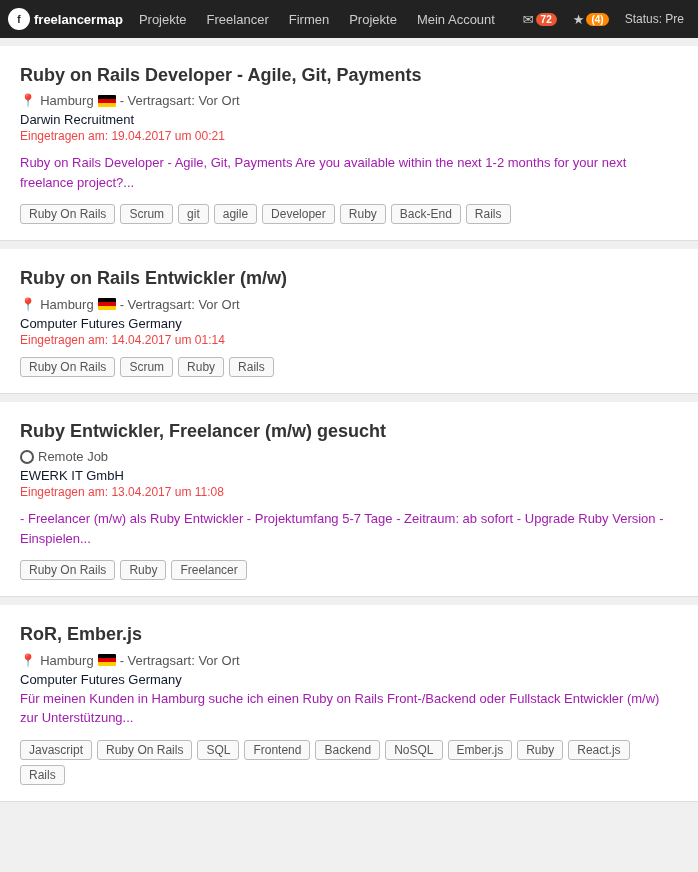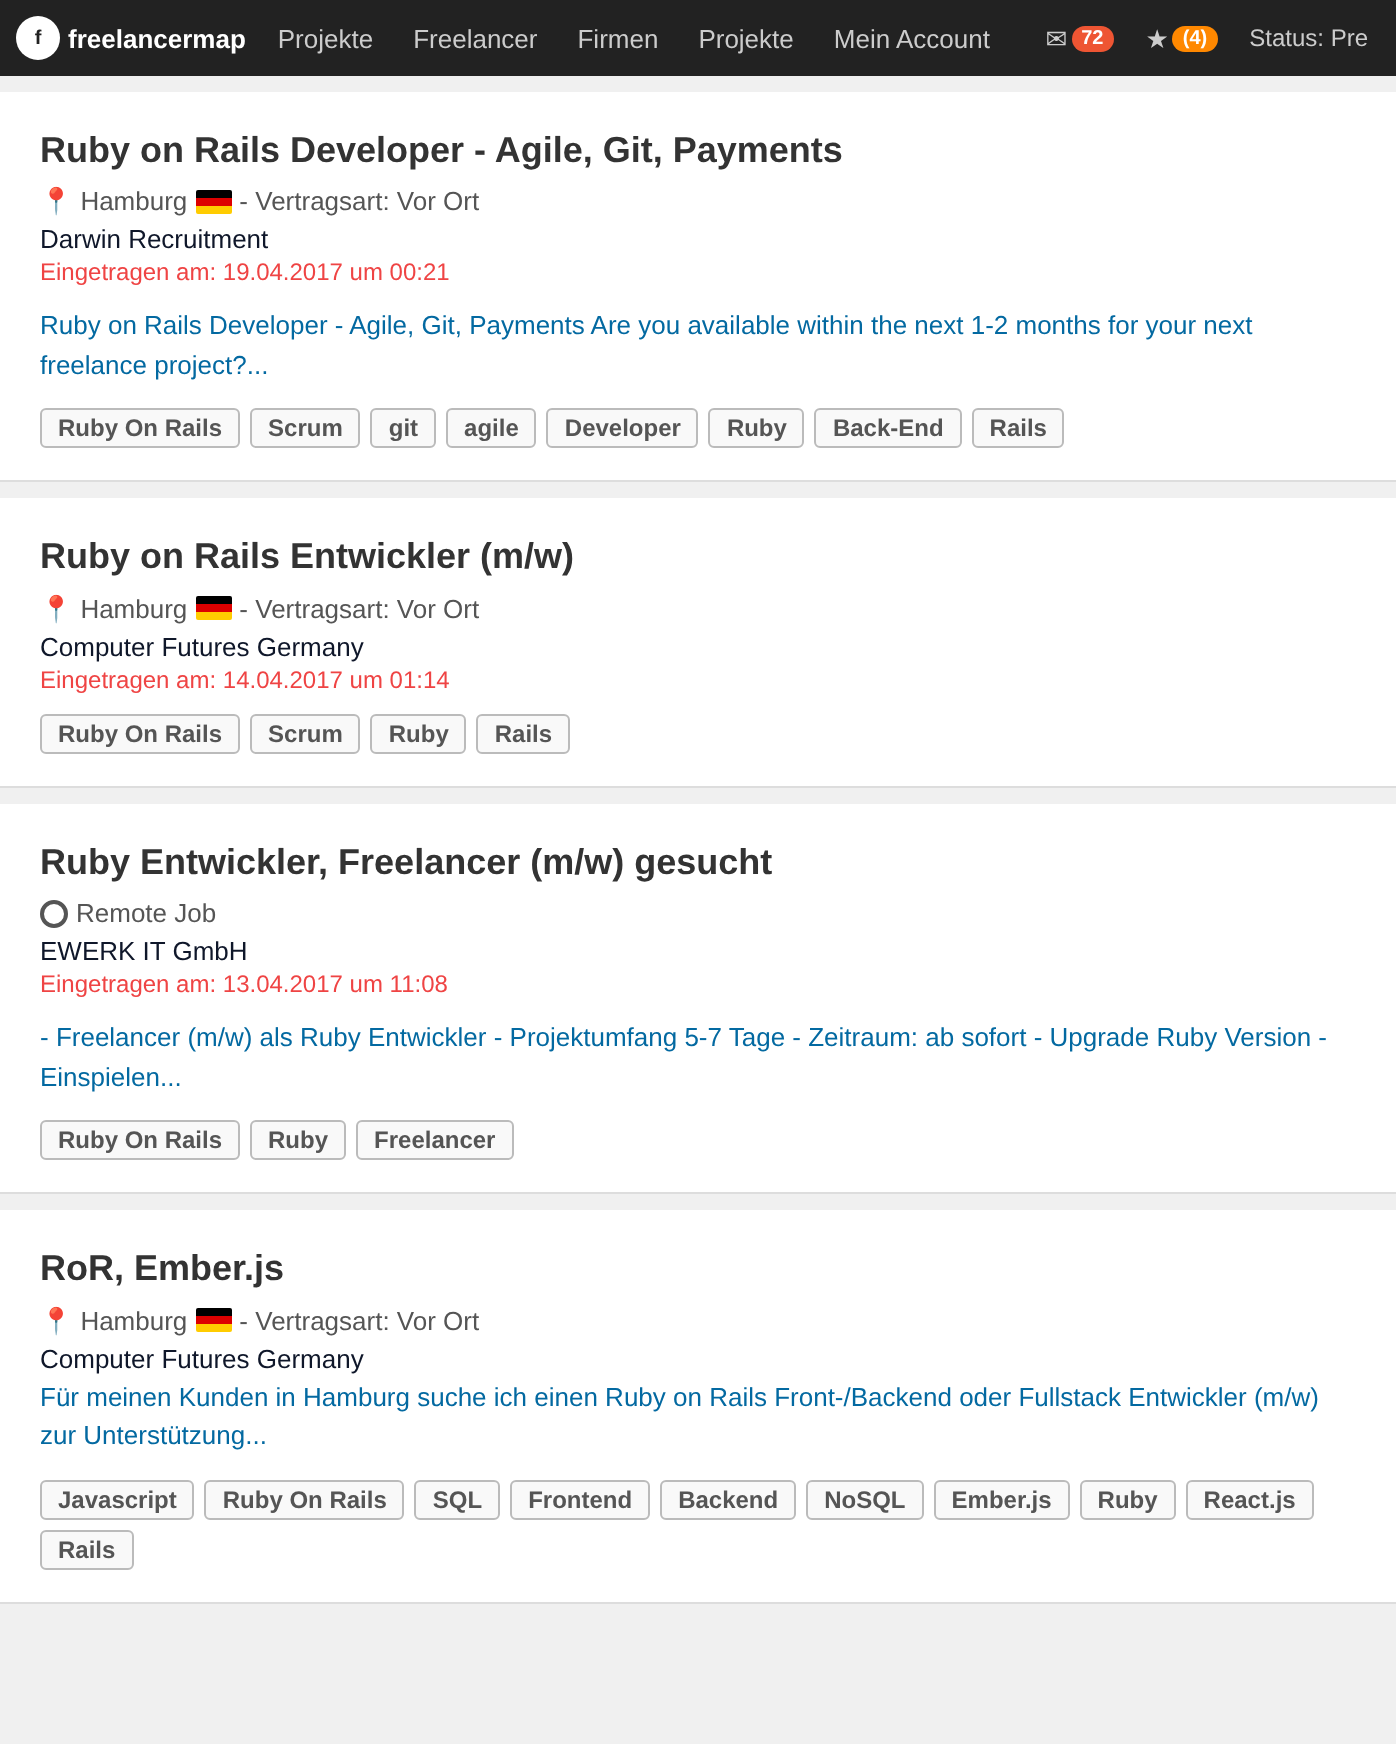--- a/index.html
+++ b/index.html
@@ -120,39 +120,38 @@
       text-decoration: none;
       display: block;
       margin-bottom: 2px;
     }
     .listing-date {
       color: #ef4444;
       font-size: 12px;
       margin-bottom: 10px;
     }
     .listing-desc {
-      color: #0369a1;
+      color: #a21caf;
       font-size: 13px;
       line-height: 1.5;
       margin-bottom: 12px;
     }
     .tags {
       display: flex;
       flex-wrap: wrap;
       gap: 5px;
     }
     .tag {
       border: 1px solid #bbb;
       border-radius: 3px;
       padding: 2px 8px;
       font-size: 12px;
       color: #555;
       background: #f9f9f9;
       cursor: pointer;
-      font-weight: bold;
     }
 
     .listings-container {
       padding: 8px 0 0 0;
     }
   </style>
 </head>
 <body>
 
 <nav>

